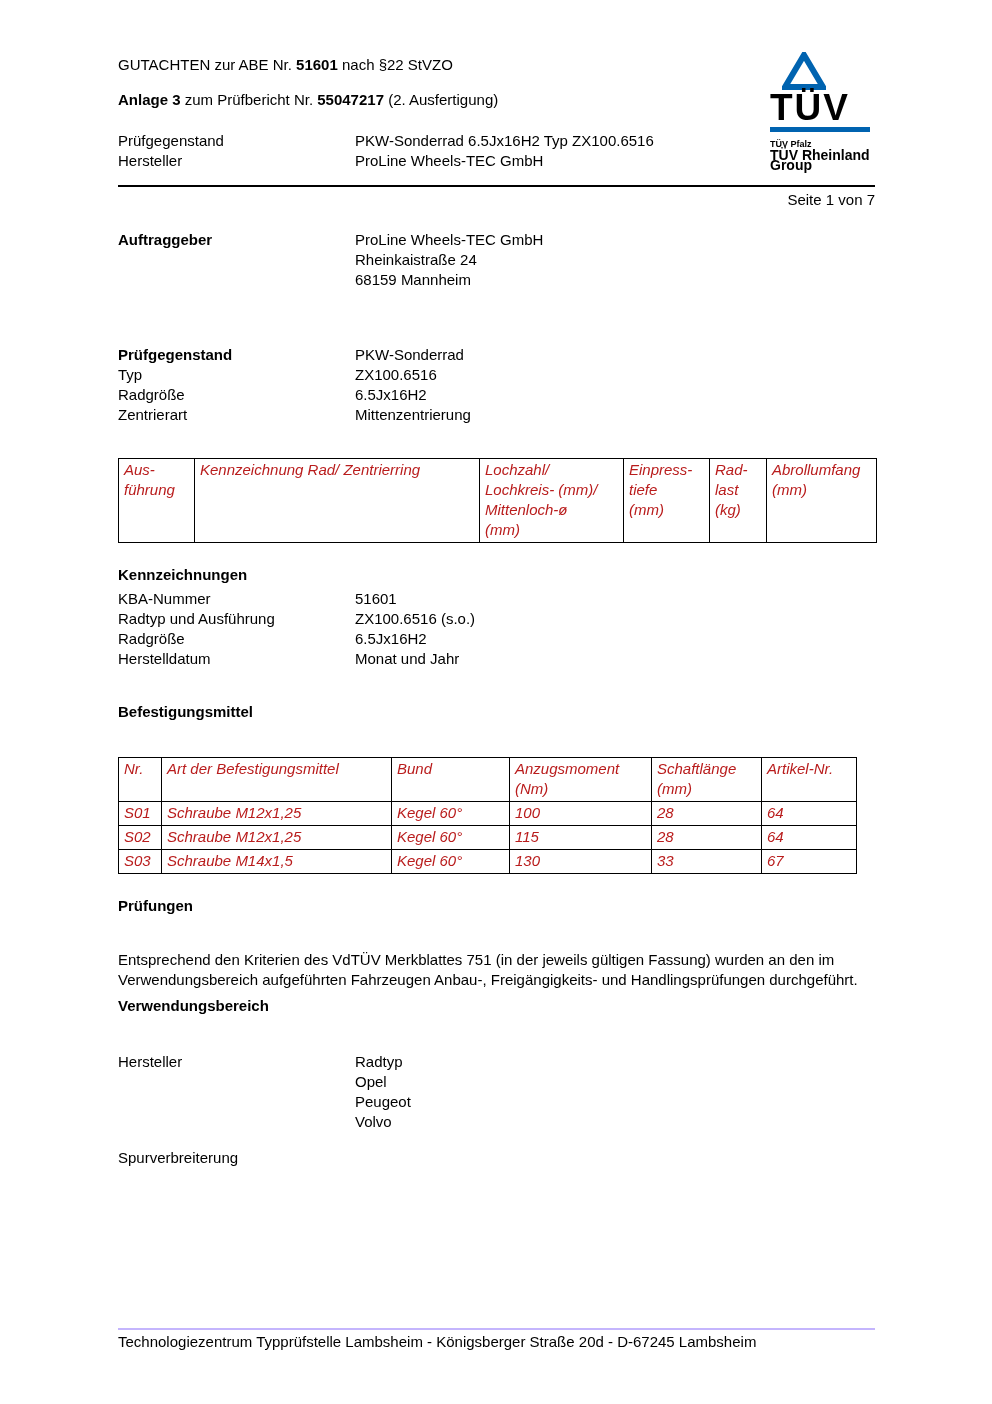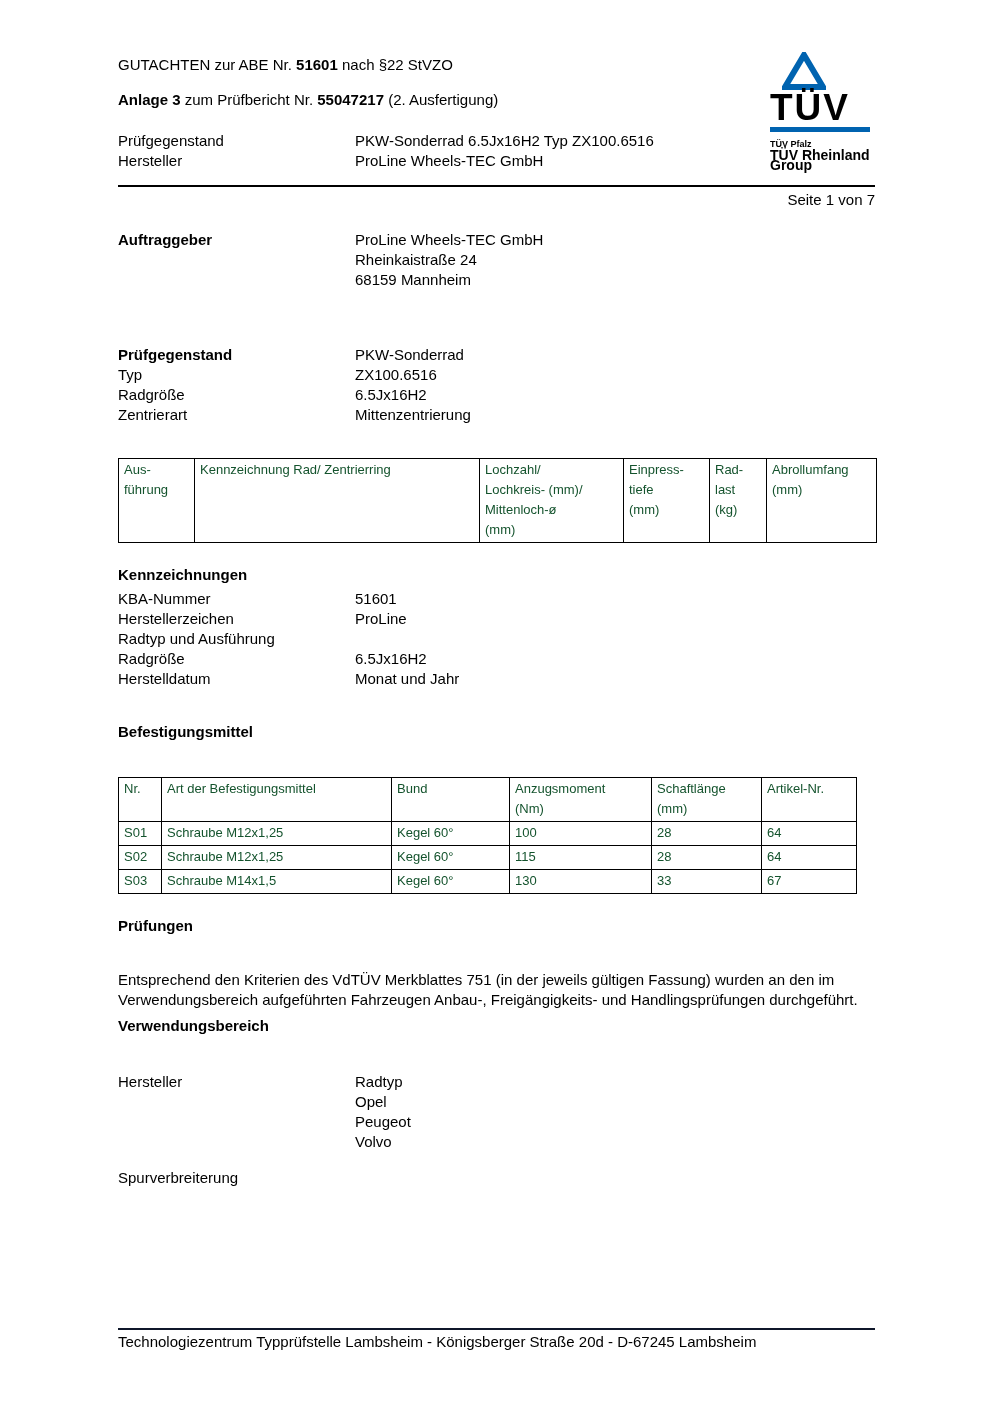--- a/index.html
+++ b/index.html
@@ -46,21 +46,21 @@
   }
   .logo .bar { height: 5px; width: 100px; margin-top: 1px; }
   .logo .small1 { font-size: 9px; font-weight: bold; margin-top: 7px; line-height: 11px; }
   .logo .small2 { font-size: 14px; font-weight: bold; line-height: 10px; }
 
   
   .sec-auftraggeber { margin-top: 16px; }
   .addr-lines div { line-height: 20px; }
   .sec-pruefgegenstand { margin-top: 55px; }
 
-  table { border-collapse: collapse; font-size: 13px; color: #14532d; }
+  table { border-collapse: collapse; font-size: 15px; color: #b91c1c; font-style: italic; }
   td, th { border: 1px solid #000; padding: 1px 5px 2px 5px; text-align: left; vertical-align: top; font-weight: normal; white-space: pre-line; line-height: 20px; }
 
   .tbl1 { margin-top: 33px; width: 758px; table-layout: fixed; }
   .tbl1 .c0 { width: 76px; } .tbl1 .c1 { width: 285px; } .tbl1 .c2 { width: 144px; }
   .tbl1 .c3 { width: 86px; } .tbl1 .c4 { width: 57px; } .tbl1 .c5 { width: 110px; }
 
   .sec-kenn { margin-top: 22px; }
   .sec-kenn .title { margin-bottom: 4px; }
 
   .sec-befest { margin-top: 33px; }
@@ -73,21 +73,21 @@
 
   .sec-verwendung { margin-top: 6px; }
   .sec-verwendung .manuf { margin-top: 36px; }
   .spur { margin-top: 16px; }
 
   .footer {
     position: absolute;
     left: 118px;
     right: 117px;
     bottom: 52px;
-    border-top: 2px solid #0f172a;
+    border-top: 2px solid #c4b5fd;
     padding-top: 2px;
   }
 </style>
 </head>
 <body>
 
 <div class="page">
 
   <div class="logo">
     <svg class="tri" width="44" height="38" viewBox="0 0 44 38">
@@ -168,25 +168,22 @@
   </tbody>
     </table>
 
   <div class="sec-kenn">
     <div class="bold title">Kennzeichnungen</div>
     <div class="row">
       <div class="lbl">KBA-Nummer</div>
       <div class="val">51601</div>
     </div>
     <div class="row">
-      <div class="lbl">Herstellerzeichen</div>
-      <div class="val">ProLine</div>
-    </div>
-    <div class="row">
       <div class="lbl">Radtyp und Ausführung</div>
+      <div class="val">ZX100.6516  (s.o.)</div>
     </div>
     <div class="row">
       <div class="lbl">Radgröße</div>
       <div class="val">6.5Jx16H2</div>
     </div>
     <div class="row">
       <div class="lbl">Herstelldatum</div>
       <div class="val">Monat und Jahr</div>
     </div>
   </div>

